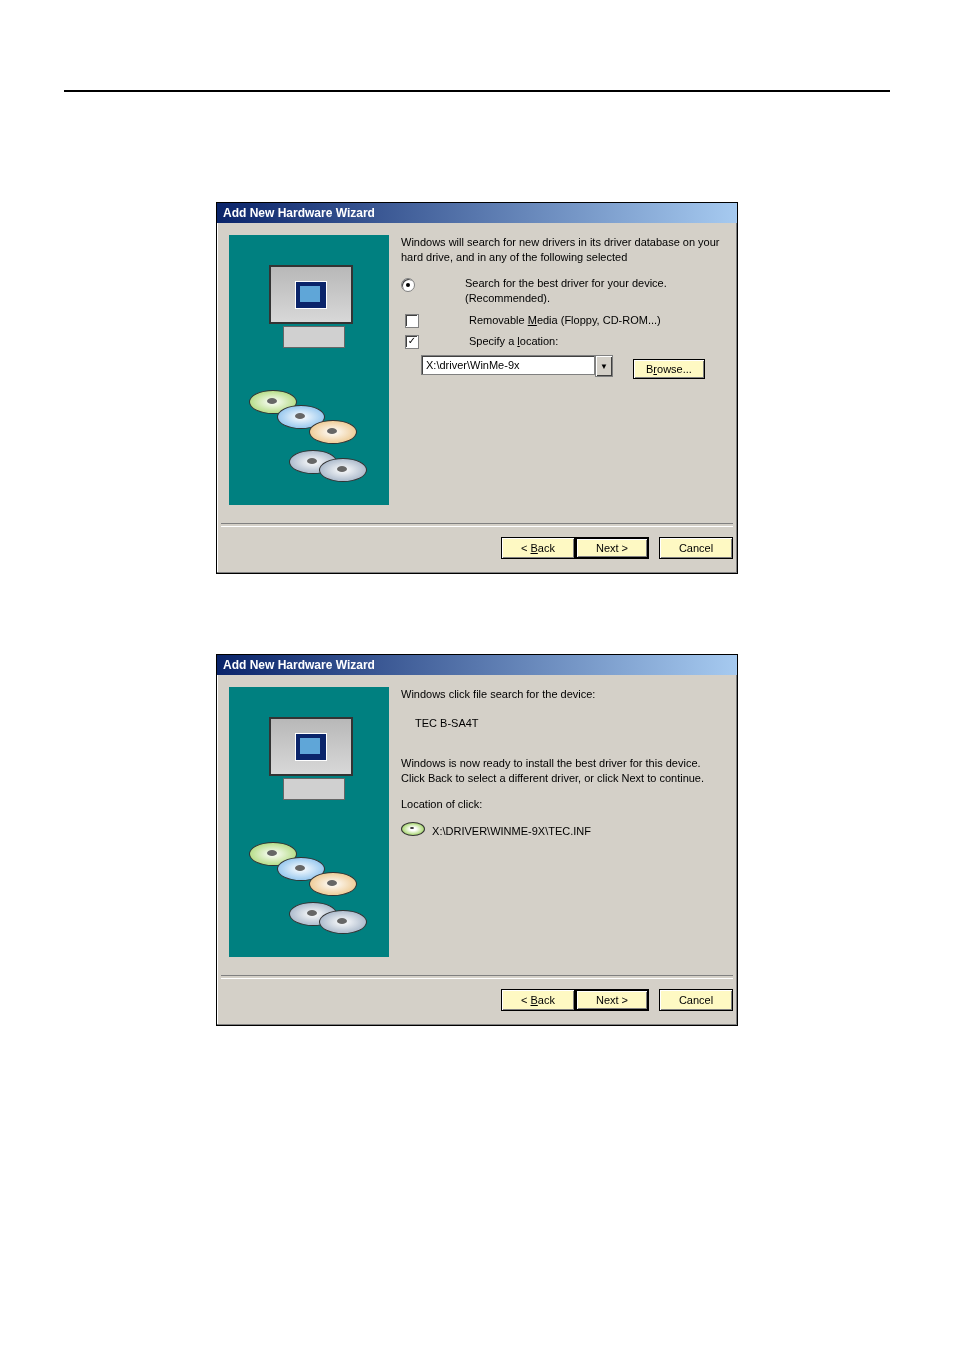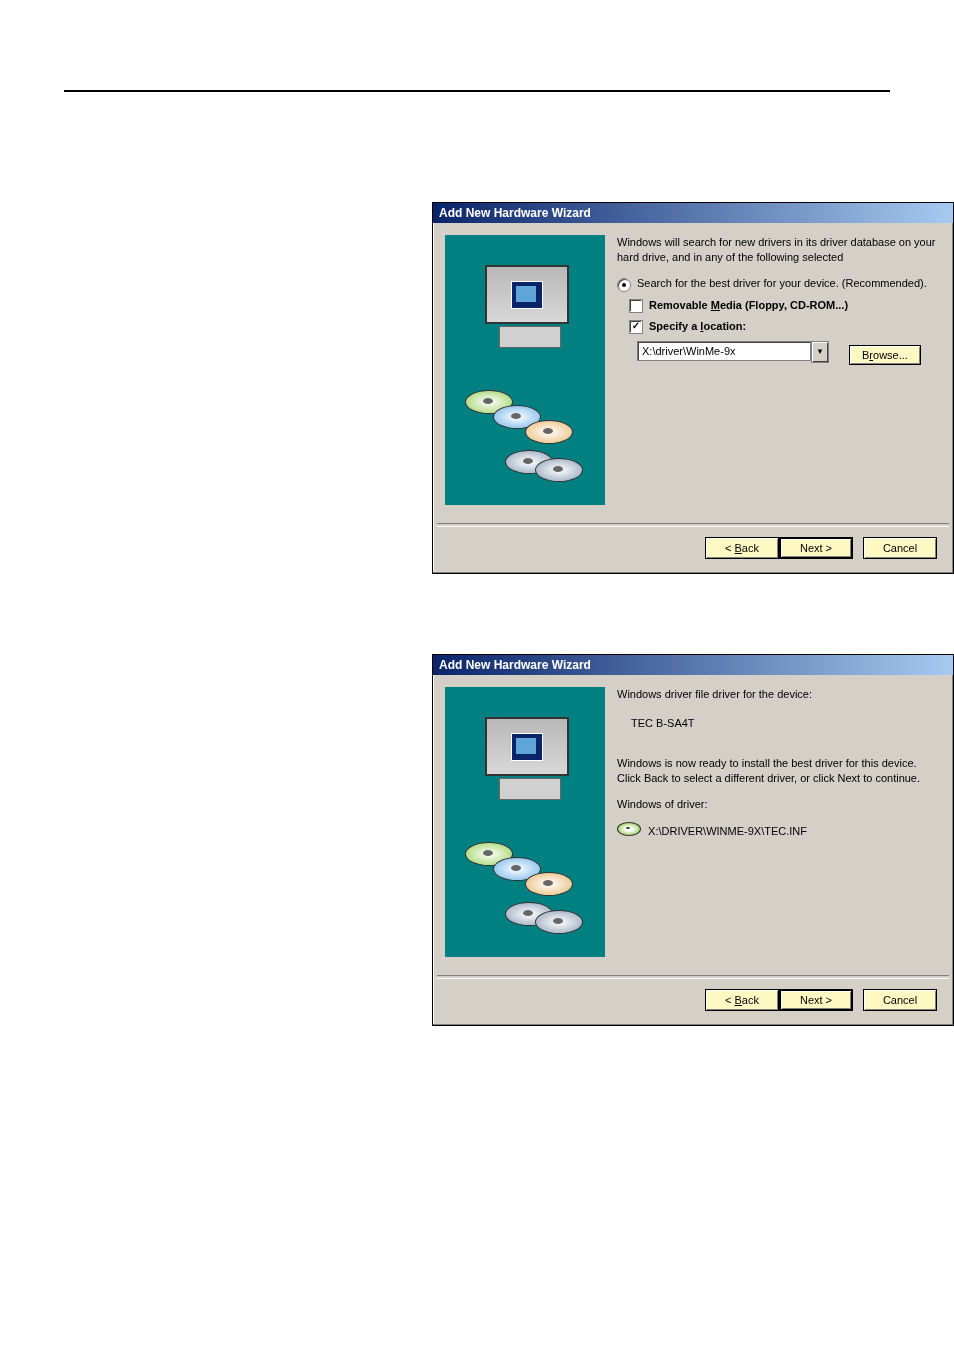--- a/index.html
+++ b/index.html
@@ -11,21 +11,21 @@
     color: #000;
     width: 954px;
   }
   .page-rule {
     border: none;
     border-top: 2px solid #000;
     margin: 90px 64px 0 64px;
   }
   .dialog-wrap {
     display: flex;
-    justify-content: flex-end;
+    justify-content: center;
     margin-top: 110px;
   }
   .dialog-wrap.second {
     margin-top: 80px;
   }
   .dialog {
     width: 520px;
     background: #d4d0c8;
     border: 1px solid #000;
     box-shadow: inset -1px -1px 0 #808080, inset 1px 1px 0 #fff;
@@ -116,20 +116,21 @@
     padding-left: 12px;
     font-size: 11px;
     line-height: 1.4;
     color: #000;
   }
   .right-pane p { margin: 0 0 10px 0; }
   .radio-row, .check-row {
     display: flex;
     align-items: flex-start;
     margin: 6px 0;
+    gap: 44px;
   }
   .radio {
     width: 12px;
     height: 12px;
     border-radius: 50%;
     border: 1px solid #808080;
     background: #fff;
     box-shadow: inset -1px -1px 0 #fff, inset 1px 1px 0 #404040;
     margin: 2px 6px 0 0;
     flex-shrink: 0;
@@ -150,21 +151,21 @@
     border: 1px solid #808080;
     background: #fff;
     box-shadow: inset -1px -1px 0 #fff, inset 1px 1px 0 #404040;
     margin: 1px 6px 0 0;
     flex-shrink: 0;
     font-size: 10px;
     line-height: 10px;
     text-align: center;
   }
   .checkbox.checked::after { content: '✓'; color: #000; }
-  .sub-indent { margin-left: 12px; font-weight: bold; }
+  .sub-indent { margin-left: 4px; }
   .input-row {
     display: flex;
     align-items: center;
     margin: 4px 0 0 20px;
   }
   .combo {
     display: flex;
     height: 28px;
   }
   .combo-input {
@@ -204,21 +205,21 @@
   .separator {
     height: 2px;
     margin: 6px 4px 0 4px;
     border-top: 1px solid #808080;
     border-bottom: 1px solid #fff;
   }
   .button-row {
     display: flex;
     justify-content: flex-end;
     gap: 0;
-    padding: 10px 16px 14px 12px;
+    padding: 10px 4px 14px 12px;
   }
   .underline { text-decoration: underline; }
   .device-name {
     font-weight: normal;
     margin: 14px 0 24px 14px;
   }
   .disc-icon {
     display: inline-block;
     width: 24px;
     height: 20px;
@@ -320,24 +321,24 @@
             </div>
           <div class="base"></div>
         </div>
         <div class="disc d1"></div>
         <div class="disc d2"></div>
         <div class="disc d3"></div>
         <div class="disc d4"></div>
         <div class="disc d5"></div>
       </div>
       <div class="right-pane">
-        <p>Windows driver file driver for the device:</p>
+        <p>Windows click file search for the device:</p>
         <div class="device-name">TEC B-SA4T</div>
         <p>Windows is now ready to install the best driver for this device. Click Back to select a different driver, or click Next to continue.</p>
-        <p>Windows of driver:</p>
+        <p>Location of click:</p>
         <div>
           <span class="disc-icon"></span>
           <span>X:\DRIVER\WINME-9X\TEC.INF</span>
         </div>
       </div>
     </div>
     <div class="separator"></div>
     <div class="button-row">
       <button class="btn wide">&lt; <span class="underline">B</span>ack</button>
       <button class="btn wide default">Next &gt;</button>

